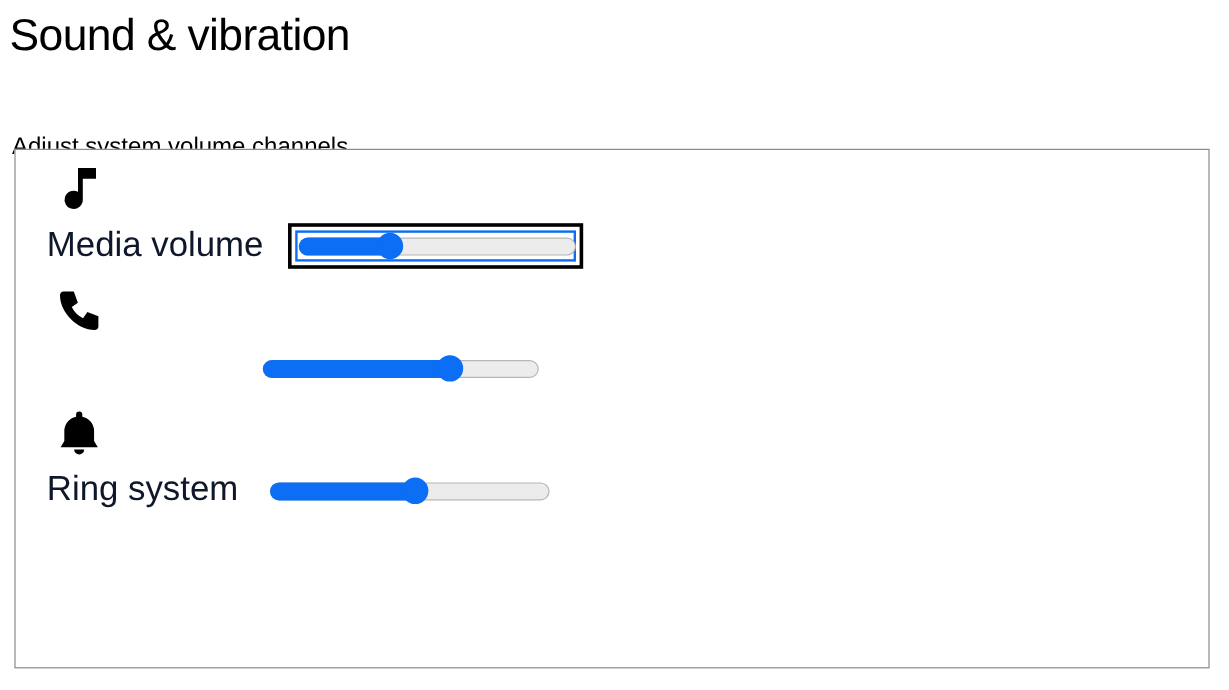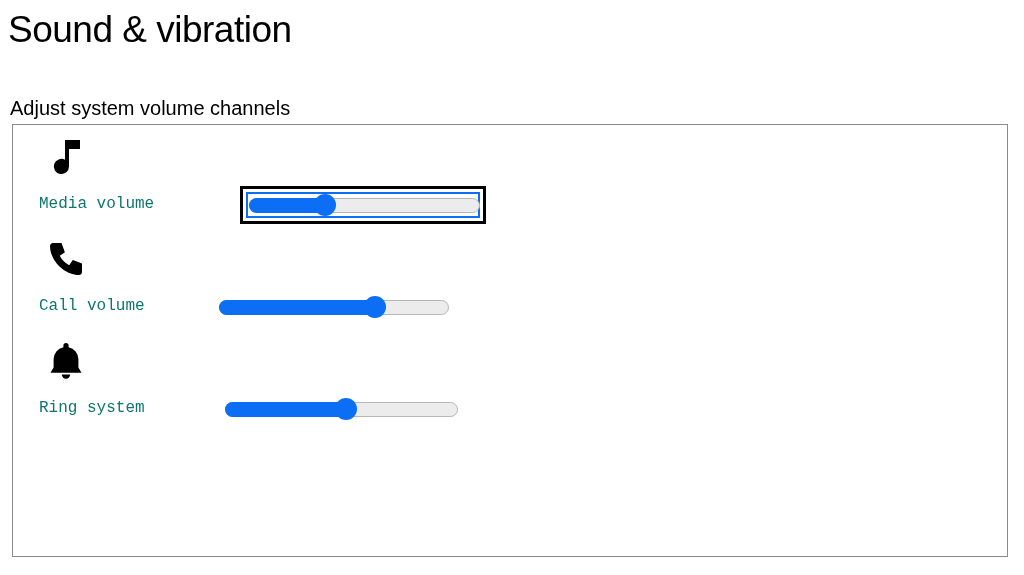--- a/index.html
+++ b/index.html
@@ -25,21 +25,21 @@
     font-size: 37px;
     font-weight: normal;
     letter-spacing: -0.5px;
     line-height: 52px;
     color: #000;
     white-space: nowrap;
   }
   #page-subtitle {
     position: absolute;
     left: 10px;
-    top: 94px;
+    top: 108px;
     font-size: 20px;
     font-weight: normal;
     line-height: 28px;
     color: #000;
     white-space: nowrap;
   }
 
   
   #volume-panel {
     position: absolute;
@@ -71,25 +71,24 @@
     width: 46px;
     height: 46px;
     display: block;
   }
   .row-icon svg { display: block; width: 46px; height: 46px; }
 
   .row-label {
     position: absolute;
     left: 26px;
     top: 62px;
-    font-size: 16px;
+    font-size: 29px;
     line-height: 32px;
-    color: #0f766e;
+    color: #0f172a;
     white-space: nowrap;
-    font-family: Liberation Mono, monospace;
   }
 
   
   .slider {
     position: absolute;
     top: 68px;
     height: 22px;
   }
   .slider-track {
     position: absolute;
@@ -180,21 +179,20 @@
       <div class="slider-thumb" style="left:33%"></div>
     </div>
   </div>
 
   <div class="volume-row row-call">
     <span class="row-icon">
       <svg viewBox="0 0 46 46" aria-hidden="true">
         <path d="M10 7 h8.5 l3.4 9.2 -5.1 3.6 a21 21 0 0 0 9.4 9.4 l3.6 -5.1 L39 27.5 V36 c0 1.7 -1.4 3 -3.1 3 C21.5 39 7 24.6 7 10.1 C7 8.4 8.3 7 10 7 z" fill="#000"></path>
       </svg>
     </span>
-    <span class="row-label">Call volume</span>
 
     <div class="slider slider-call">
       <div class="slider-track"></div>
       <div class="slider-fill" style="width:68%"></div>
       <div class="slider-thumb" style="left:68%"></div>
     </div>
   </div>
 
   <div class="volume-row row-ring">
     <span class="row-icon">

